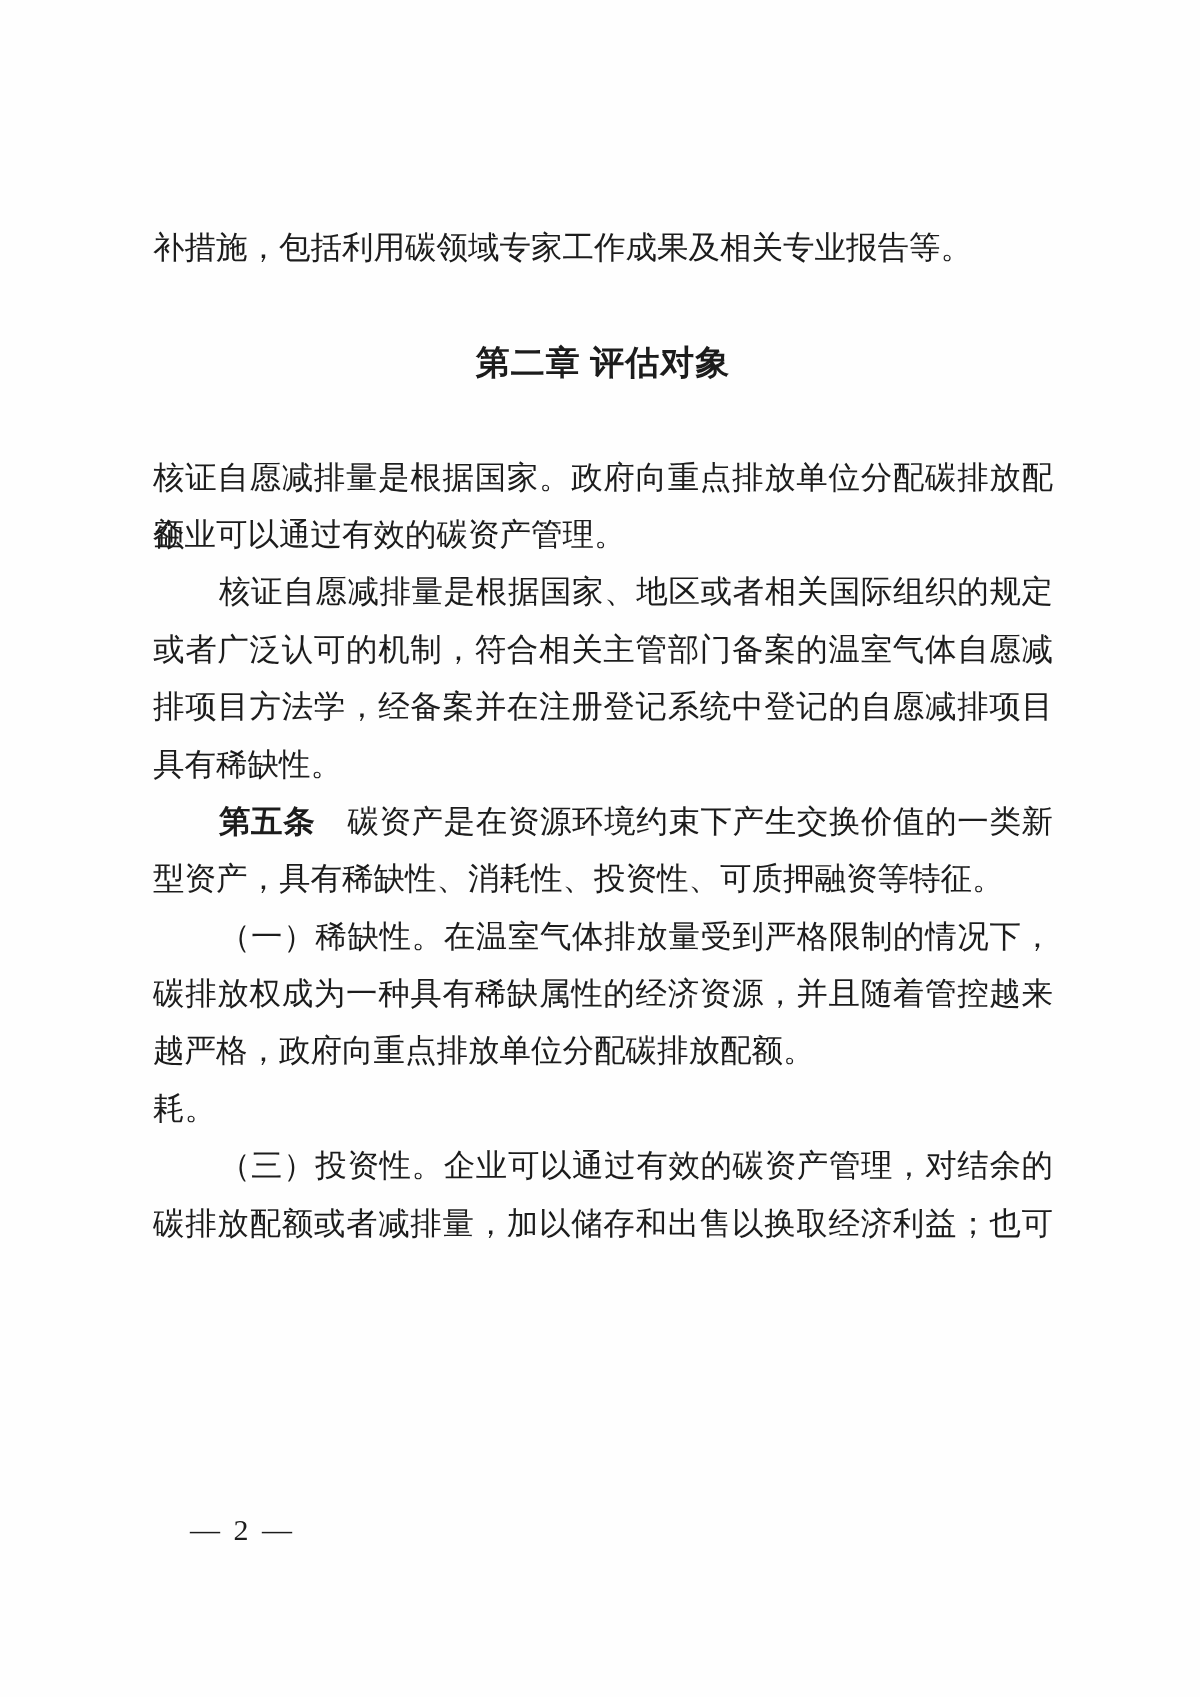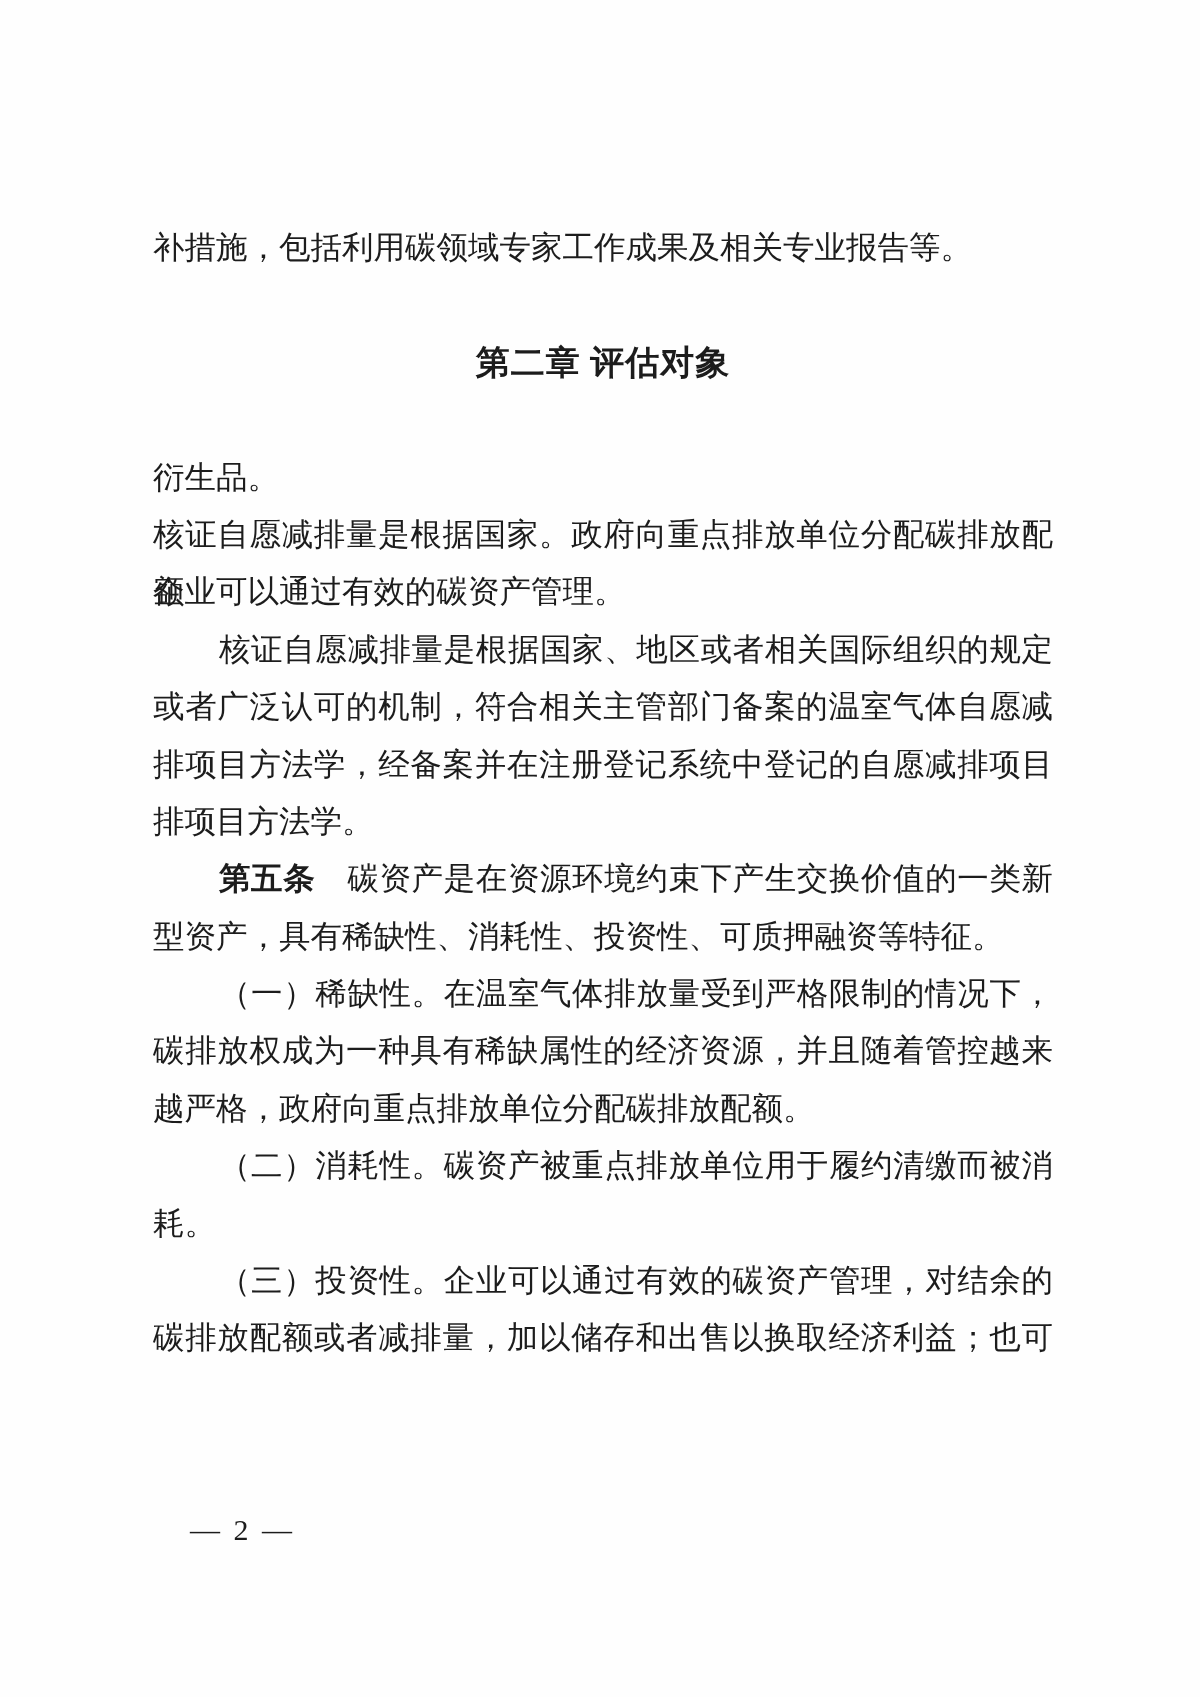--- a/index.html
+++ b/index.html
@@ -58,31 +58,29 @@
 </style>
 </head>
 <body>
 
 <div class="page">
   <div class="content" id="lines-container">
       <div class="line">补措施，包括利用碳领域专家工作成果及相关专业报告等。</div>
       <div class="spacer"></div>
       <div class="heading">第二章 评估对象</div>
       <div class="spacer"></div>
-      <div class="line">衍生品。</div>
       <div class="line justify">核证自愿减排量是根据国家。政府向重点排放单位分配碳排放配额</div>
       <div class="line">企业可以通过有效的碳资产管理。</div>
       <div class="line indent justify">核证自愿减排量是根据国家、地区或者相关国际组织的规定</div>
       <div class="line justify">或者广泛认可的机制，符合相关主管部门备案的温室气体自愿减</div>
       <div class="line justify">排项目方法学，经备案并在注册登记系统中登记的自愿减排项目</div>
-      <div class="line">排项目方法学。</div>
+      <div class="line">具有稀缺性。</div>
       <div class="line indent justify"><span class="art">第五条</span><span>　碳资产是在资源环境约束下产生交换价值的一类新</span></div>
       <div class="line">型资产，具有稀缺性、消耗性、投资性、可质押融资等特征。</div>
       <div class="line indent justify">（一）稀缺性。在温室气体排放量受到严格限制的情况下，</div>
       <div class="line justify">碳排放权成为一种具有稀缺属性的经济资源，并且随着管控越来</div>
       <div class="line">越严格，政府向重点排放单位分配碳排放配额。</div>
-      <div class="line indent justify">（二）消耗性。碳资产被重点排放单位用于履约清缴而被消</div>
       <div class="line">耗。</div>
       <div class="line indent justify">（三）投资性。企业可以通过有效的碳资产管理，对结余的</div>
       <div class="line justify">碳排放配额或者减排量，加以储存和出售以换取经济利益；也可</div>
     </div>
   <div class="page-number">— 2 —</div>
 </div>
 
 </body></html>

